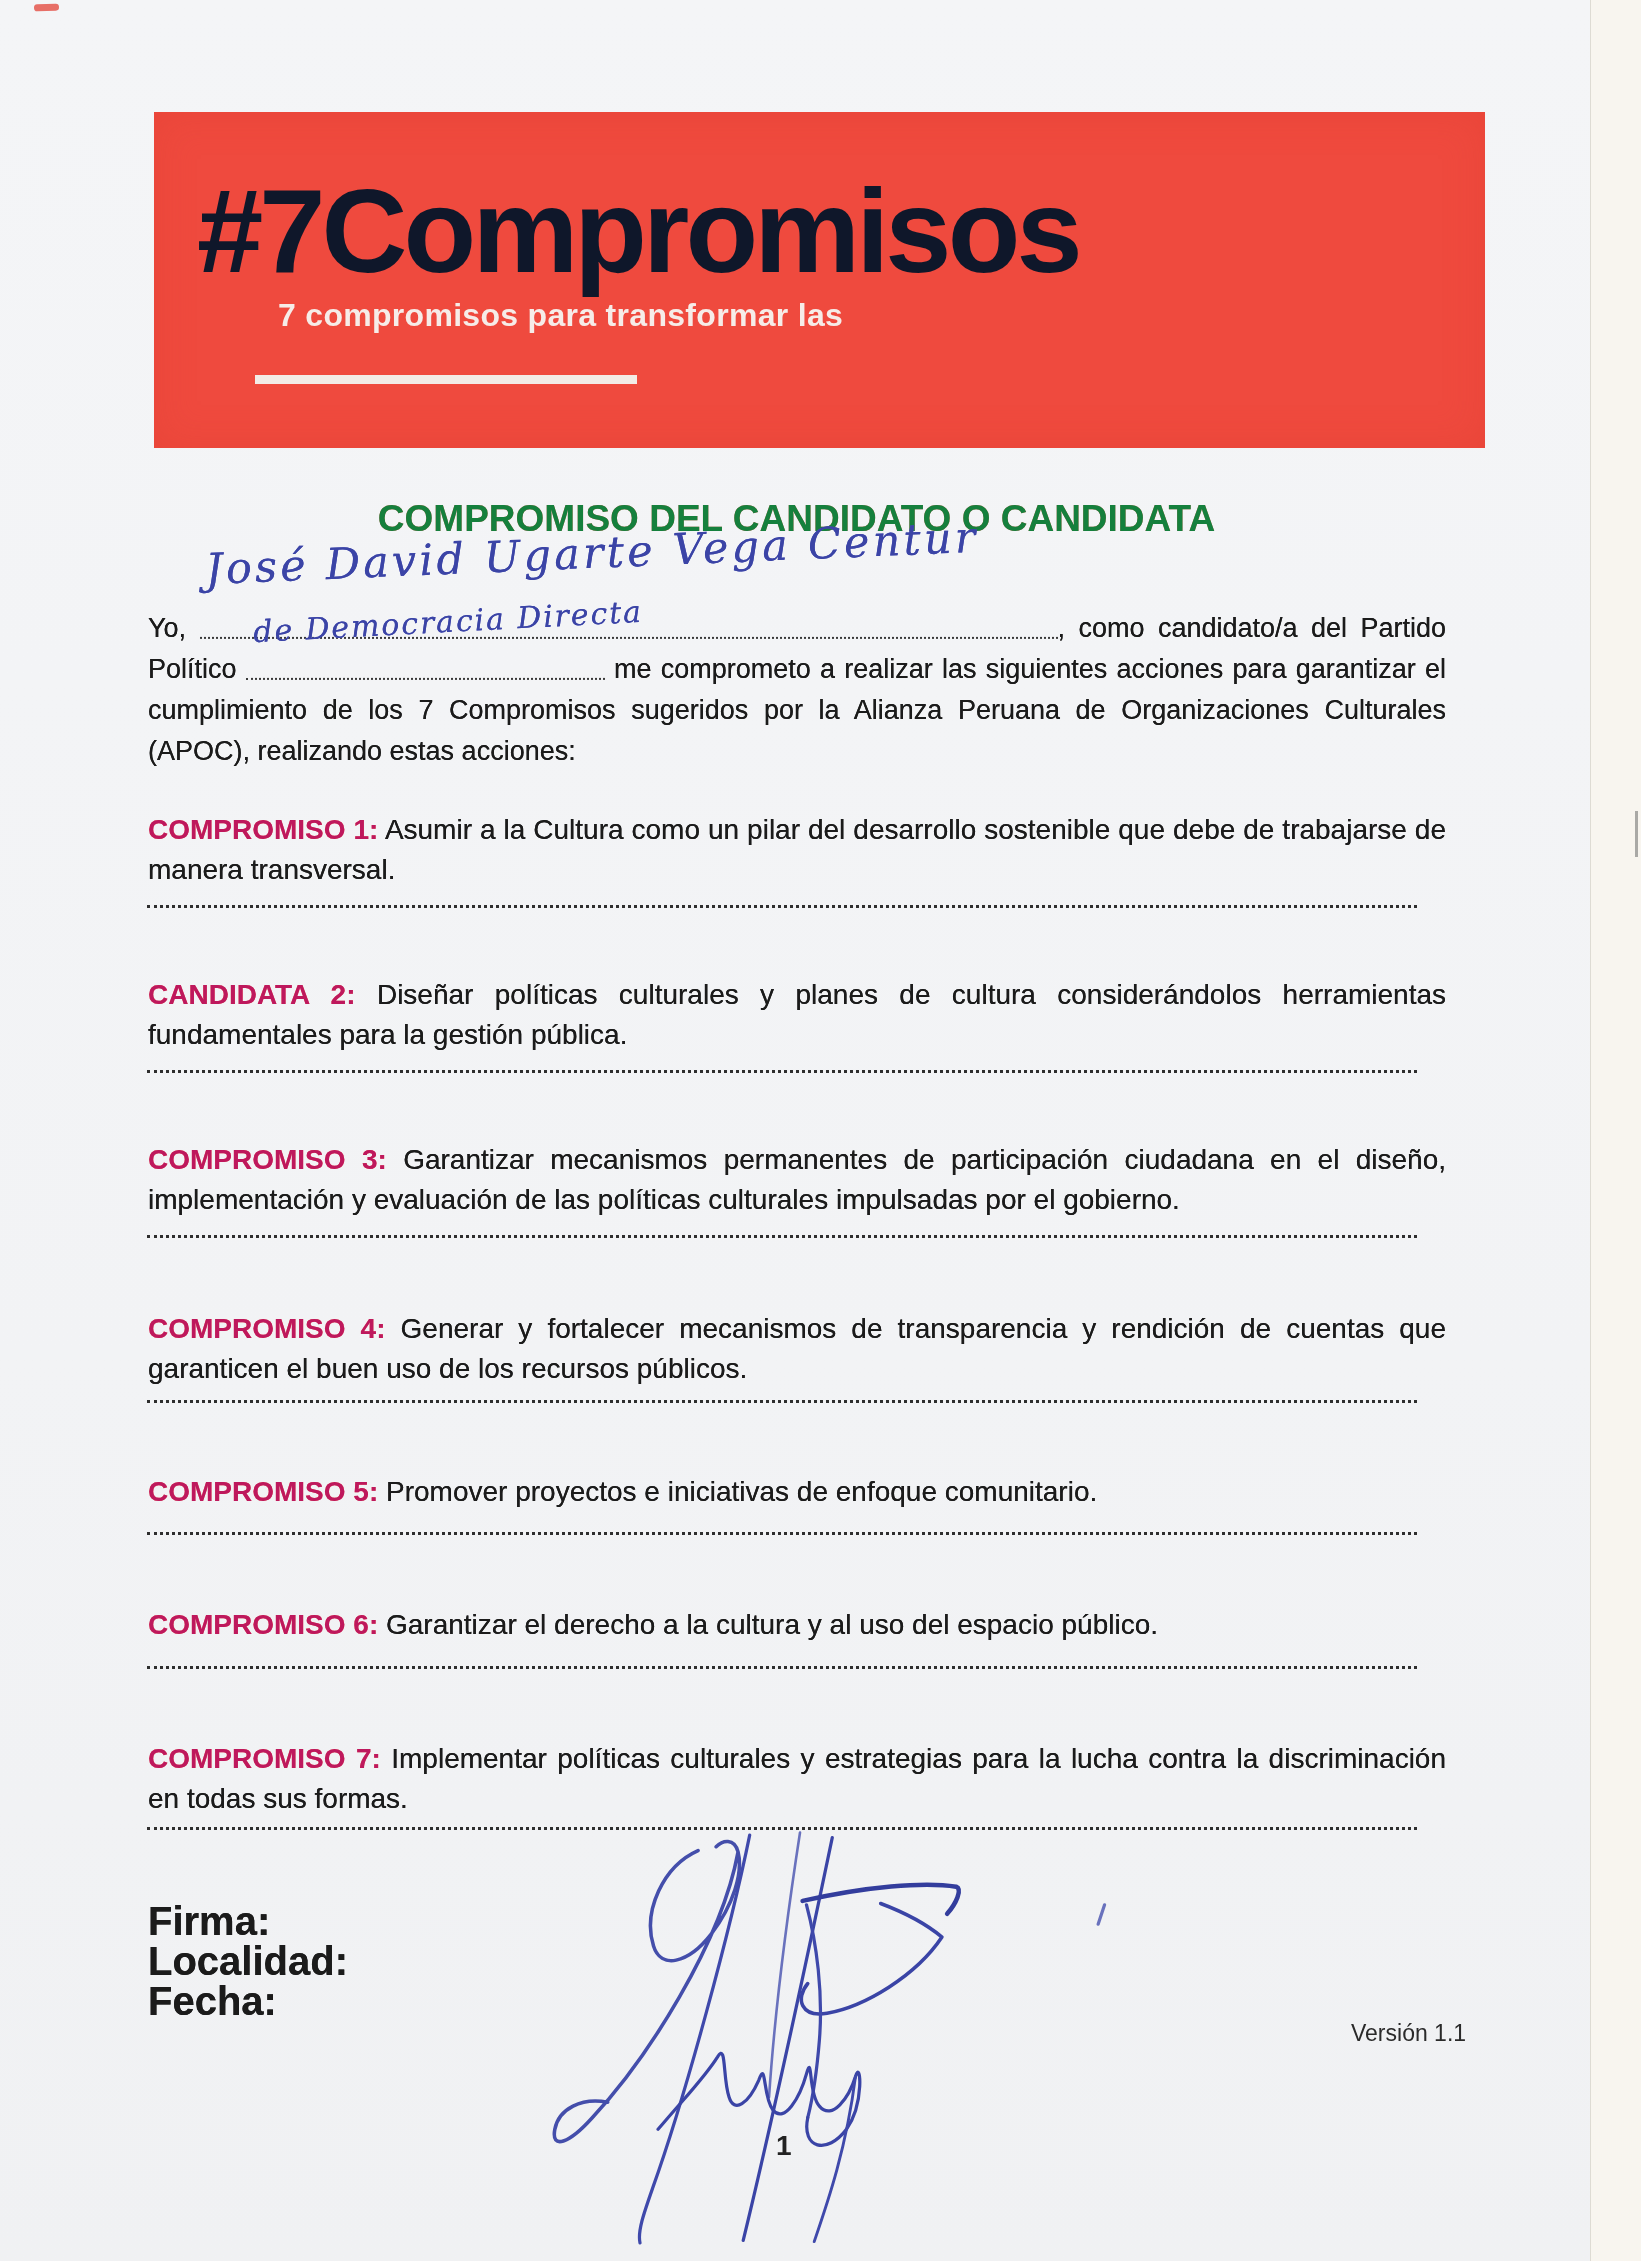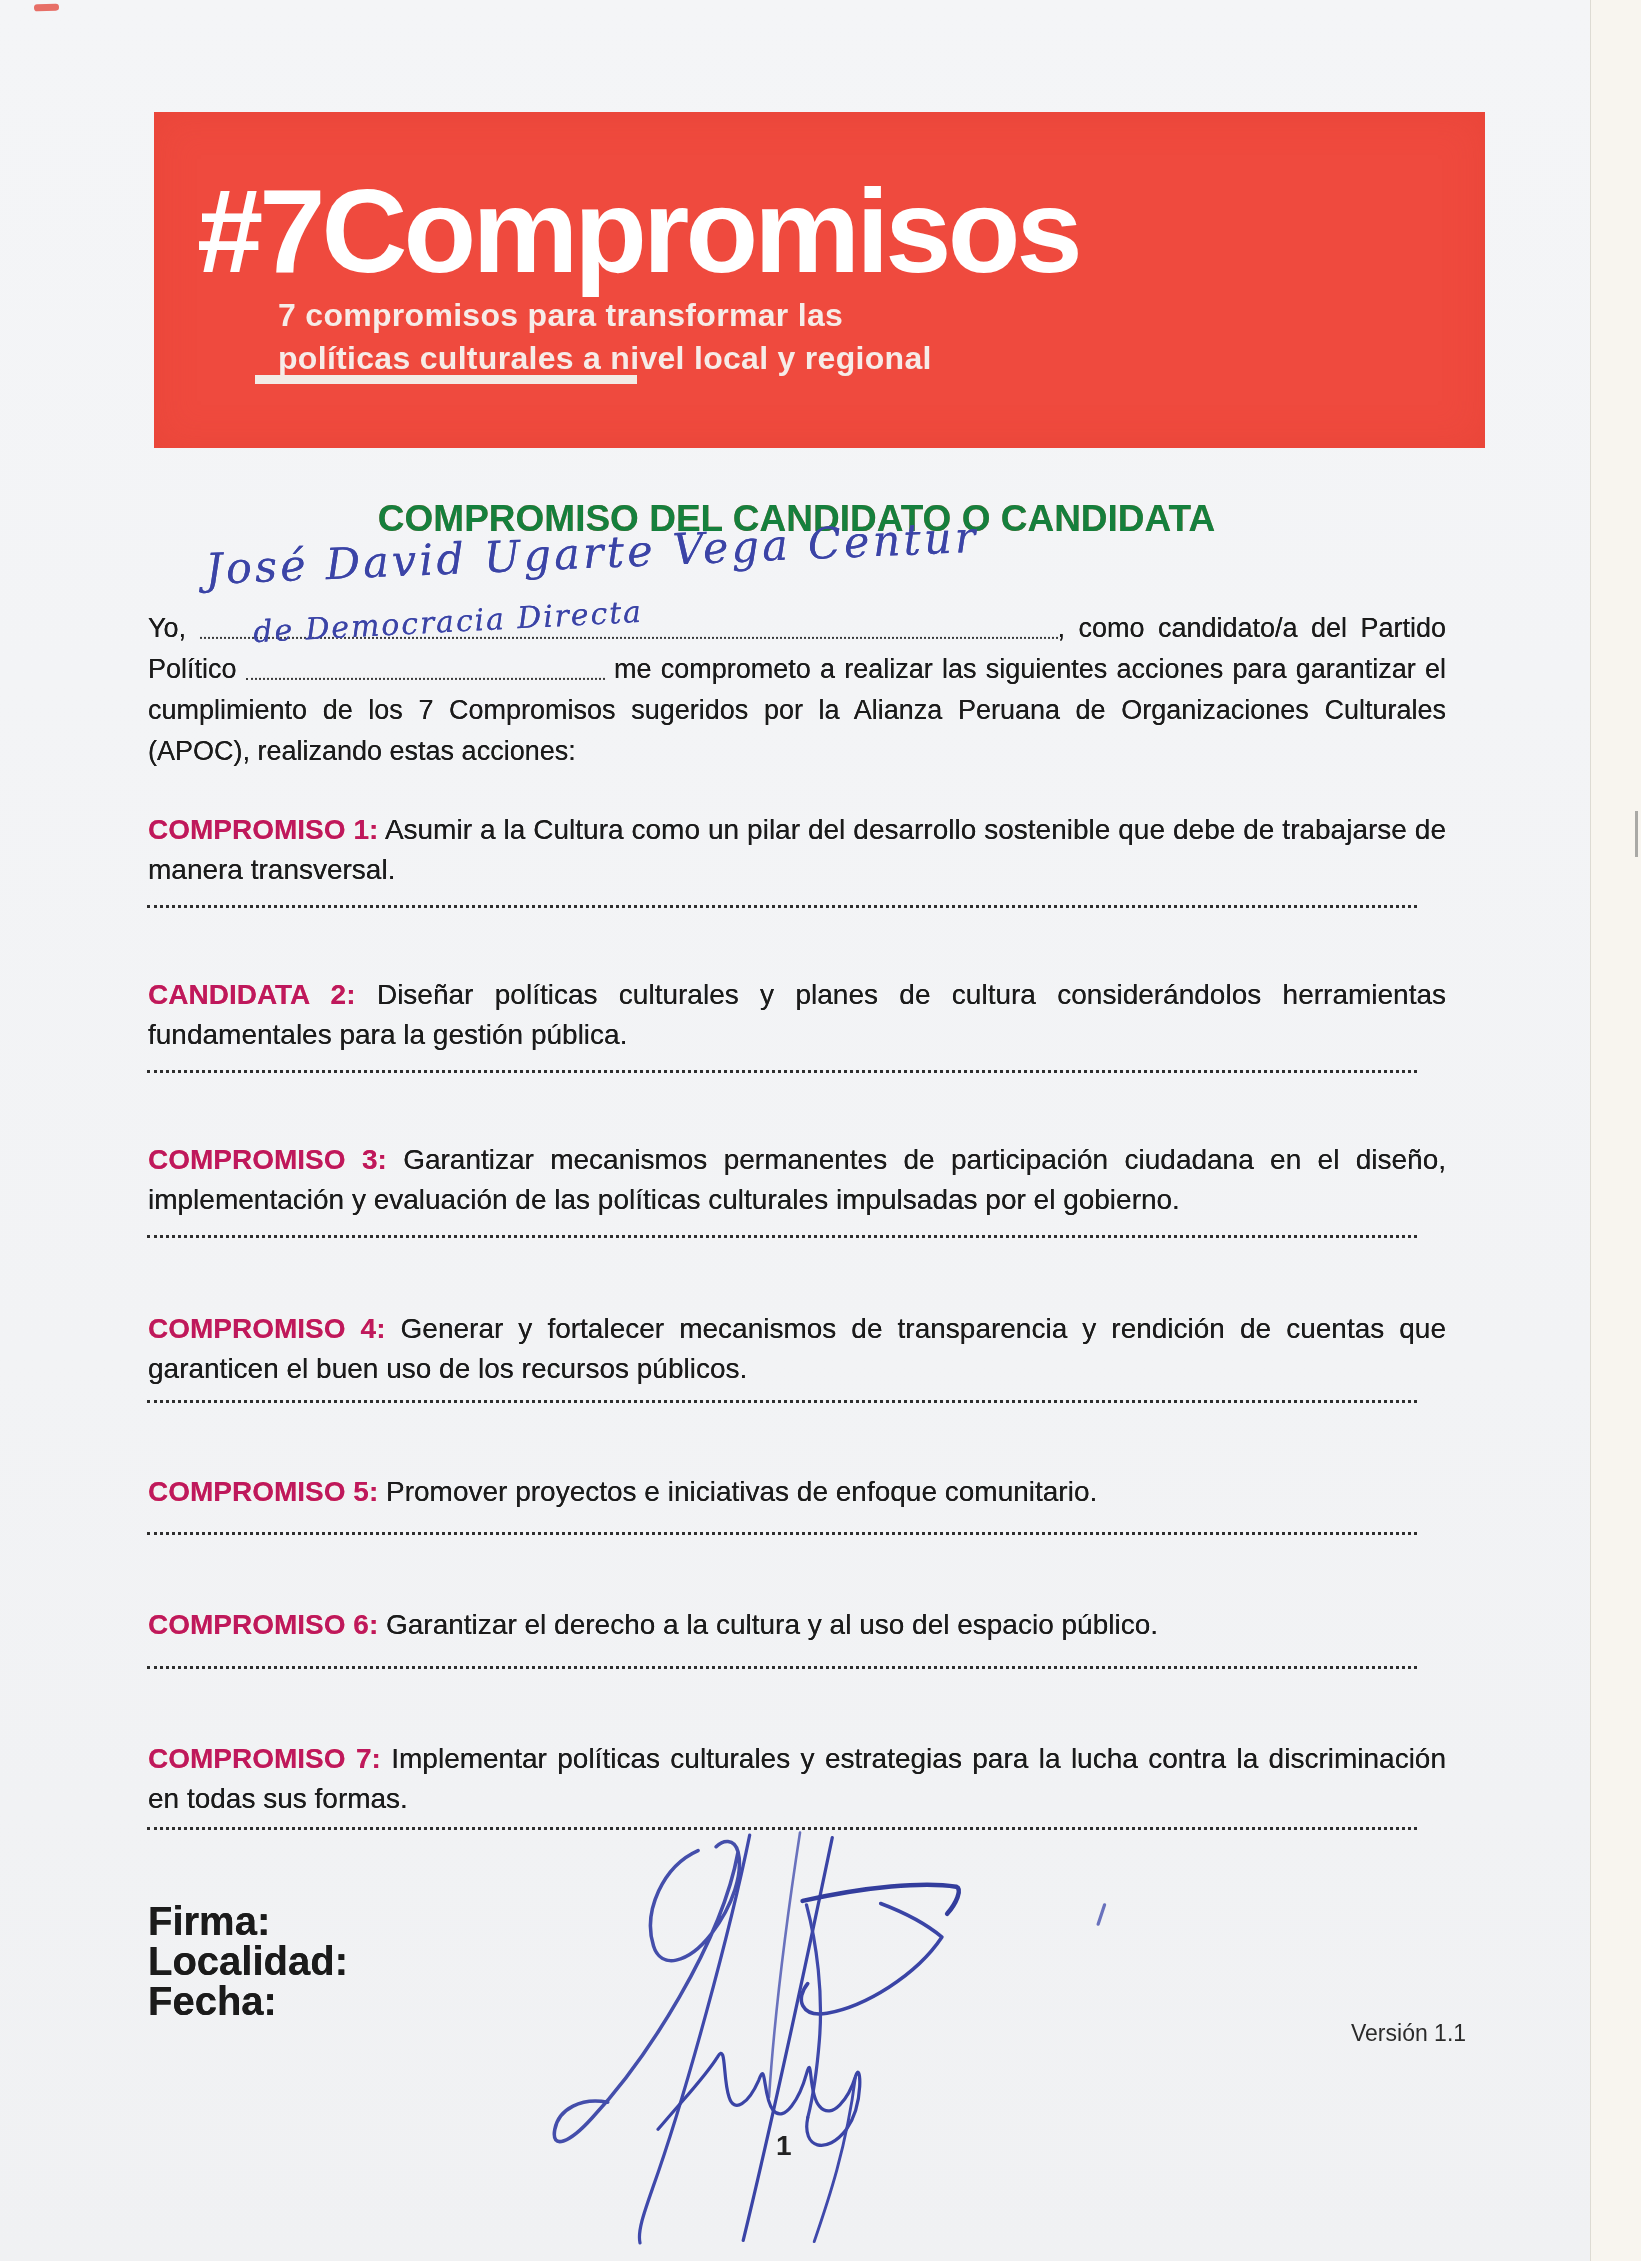--- a/index.html
+++ b/index.html
@@ -13,21 +13,21 @@
   .paper-edge{left:1590px;top:0;width:52px;height:2261px;
     background:#f8f5ef;border-left:1.3px solid #dedbd3;}
   .edge-tick{left:1635px;top:811px;width:3.2px;height:46px;background:#6a6a6a;opacity:.55;}
   .corner-mark{left:34px;top:3.9px;width:24.5px;height:7px;background:#e4574e;
     border-radius:3.2px;transform:rotate(-2deg);opacity:.85;}
 
   
   .banner{left:154px;top:112px;width:1331px;height:336px;background:#ef4a3e;
     box-shadow:inset 0 0 39px rgba(220,60,45,.35);}
   .banner-title{left:43px;top:59px;font-size:119px;font-weight:700;letter-spacing:-3.9px;
-    color:#ffffff;line-height:1;}
+    color:#0f172a;line-height:1;}
   .banner-sub{left:101px;top:182px;font-size:32px;font-weight:700;line-height:43px;
     color:#f6ece8;letter-spacing:0.3px;margin-left:23px;}
   .banner-underline{left:101px;top:263px;width:382px;height:9px;background:#f3ebe6;}
 
   
   .doc-heading{left:148px;top:473px;width:1297px;text-align:center;
     font-size:37px;font-weight:700;color:#15803d;letter-spacing:0px;
     text-shadow:0 0 0.6px #f26a5e;}
 
   
@@ -62,21 +62,20 @@
 <body>
 
 <div class="abs paper-edge"></div>
 <div class="abs edge-tick"></div>
 <div class="abs corner-mark"></div>
 
 <header class="abs banner">
   <div class="abs banner-title">#7Compromisos</div>
   <div class="abs banner-sub">
     <div>7 compromisos para transformar las</div>
-    <div>políticas culturales a nivel local y regional</div>
   </div>
   <div class="abs banner-underline"></div>
 </header>
 
 <h1 class="abs doc-heading">COMPROMISO DEL CANDIDATO O CANDIDATA</h1>
 
 <p class="abs intro"><span>Yo,</span>
   <span class="dots" style="width:858px"></span><span>, como candidato/a del Partido Político</span>
   <span class="dots" style="width:359px"></span>
   <span>me comprometo a realizar las siguientes acciones para garantizar el cumplimiento de los 7 Compromisos sugeridos por la Alianza Peruana de Organizaciones Culturales (APOC), realizando estas acciones:</span></p>

